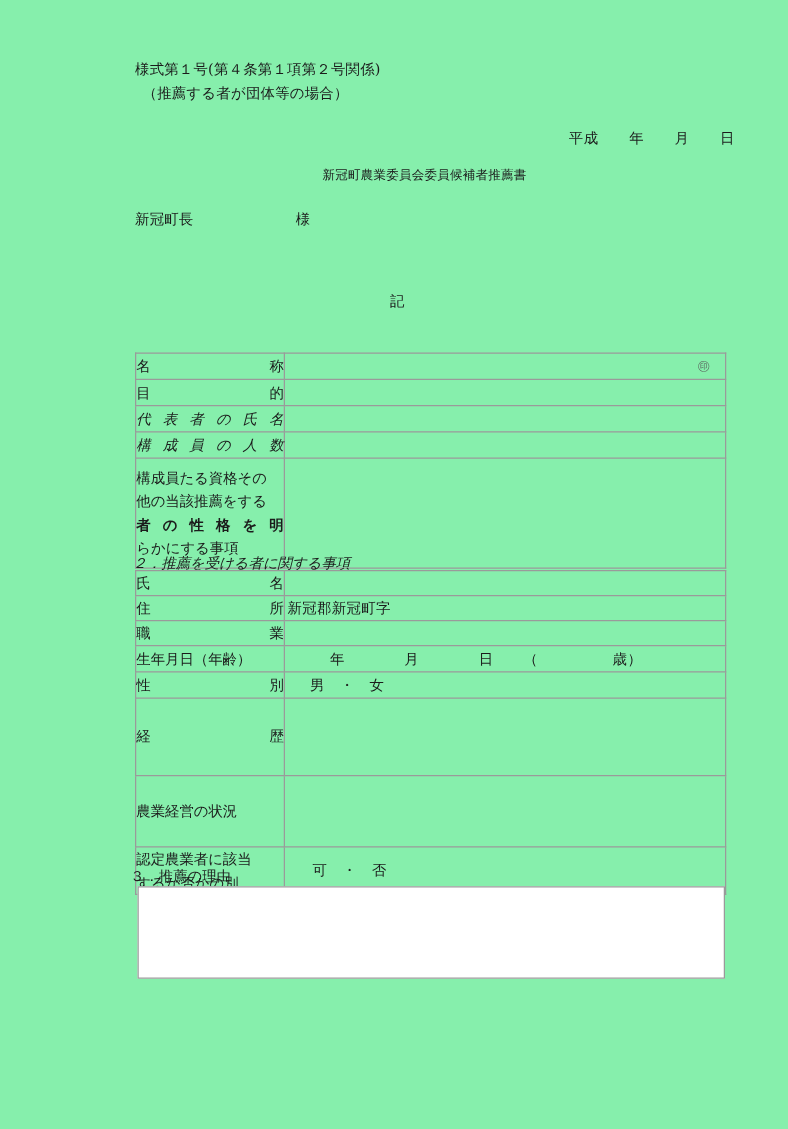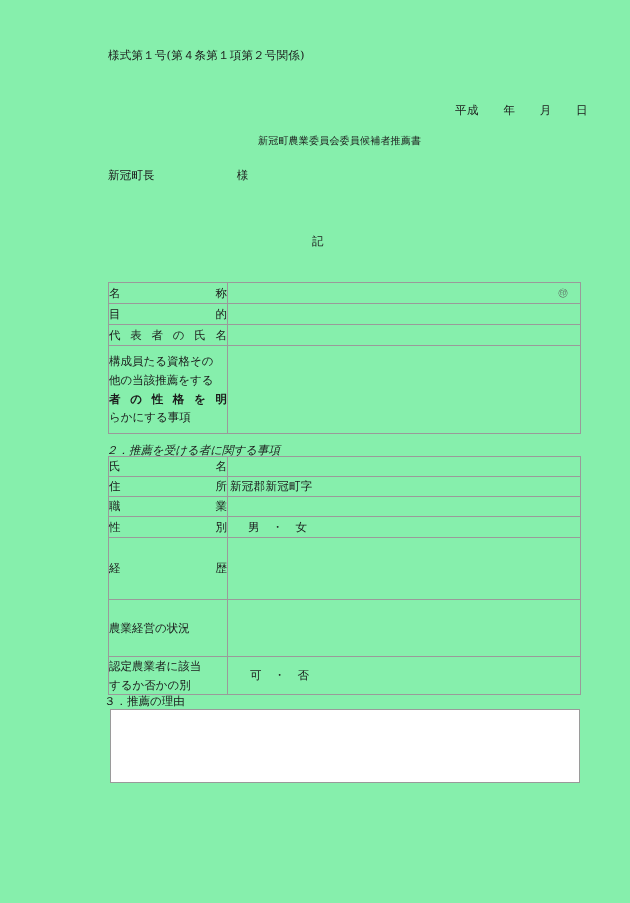--- a/index.html
+++ b/index.html
@@ -78,20 +78,21 @@
   .lbl-justify {
     display: flex;
     justify-content: space-between;
     width: 100%;
   }
   .lbl-spread {
     display: block;
     text-align: justify;
     text-align-last: justify;
     width: 100%;
+    font-style: italic;
   }
   .lbl-plain { display: block; }
   .lbl-center { display: block; text-align: left; }
   .lbl-multi {
     display: block;
     line-height: 1.62;
     font-size: 11.5px;
   }
   .lbl-multi span { display: block; }
   .lbl-multi span.j {
@@ -148,20 +149,21 @@
     background: #ffffff;
   }
 </style>
 </head>
 <body>
 
 <div class="page">
 
   <div class="t" id="form-code">様式第１号(第４条第１項第２号関係)</div>
 
+  <div class="t" id="form-subtitle">（推薦する者が団体等の場合）</div>
 
   <div class="t" id="date-line">平成　　年　　月　　日</div>
 
   <div class="t" id="doc-title">新冠町農業委員会委員候補者推薦書</div>
 
   <div class="t" id="addressee">新冠町長　　　　　　　様</div>
 
 
   <div class="t" id="ki-mark">記</div>
 
@@ -187,20 +189,28 @@
             <span>的</span>
           </span>
         </td>
         <td class="value-cell">
           <span class="inline-val"></span>
         </td>
       </tr>
       <tr class="r3">
         <td class="label-cell">
           <span class="lbl-spread">代表者の氏名</span>
+        </td>
+        <td class="value-cell">
+          <span class="inline-val"></span>
+        </td>
+      </tr>
+      <tr class="r4">
+        <td class="label-cell">
+          <span class="lbl-spread">構成員の人数</span>
         </td>
         <td class="value-cell">
           <span class="inline-val"></span>
         </td>
       </tr>
       <tr class="r5">
         <td class="label-cell">
           <span class="lbl-multi">
             <span>構成員たる資格その</span>
             <span>他の当該推薦をする</span>
@@ -245,20 +255,28 @@
         <td class="label-cell">
           <span class="lbl-justify">
             <span>職</span>
             <span>業</span>
           </span>
         </td>
         <td class="value-cell">
           <span class="inline-val"></span>
         </td>
       </tr>
+      <tr class="r4">
+        <td class="label-cell">
+          <span class="lbl-plain">生年月日（年齢）</span>
+        </td>
+        <td class="value-cell">
+          <span class="inline-val birth-val">年　　　　月　　　　日　　（　　　　　歳）</span>
+        </td>
+      </tr>
       <tr class="r5">
         <td class="label-cell">
           <span class="lbl-justify">
             <span>性</span>
             <span>別</span>
           </span>
         </td>
         <td class="value-cell">
           <span class="inline-val gender-val">男　・　女</span>
         </td>

